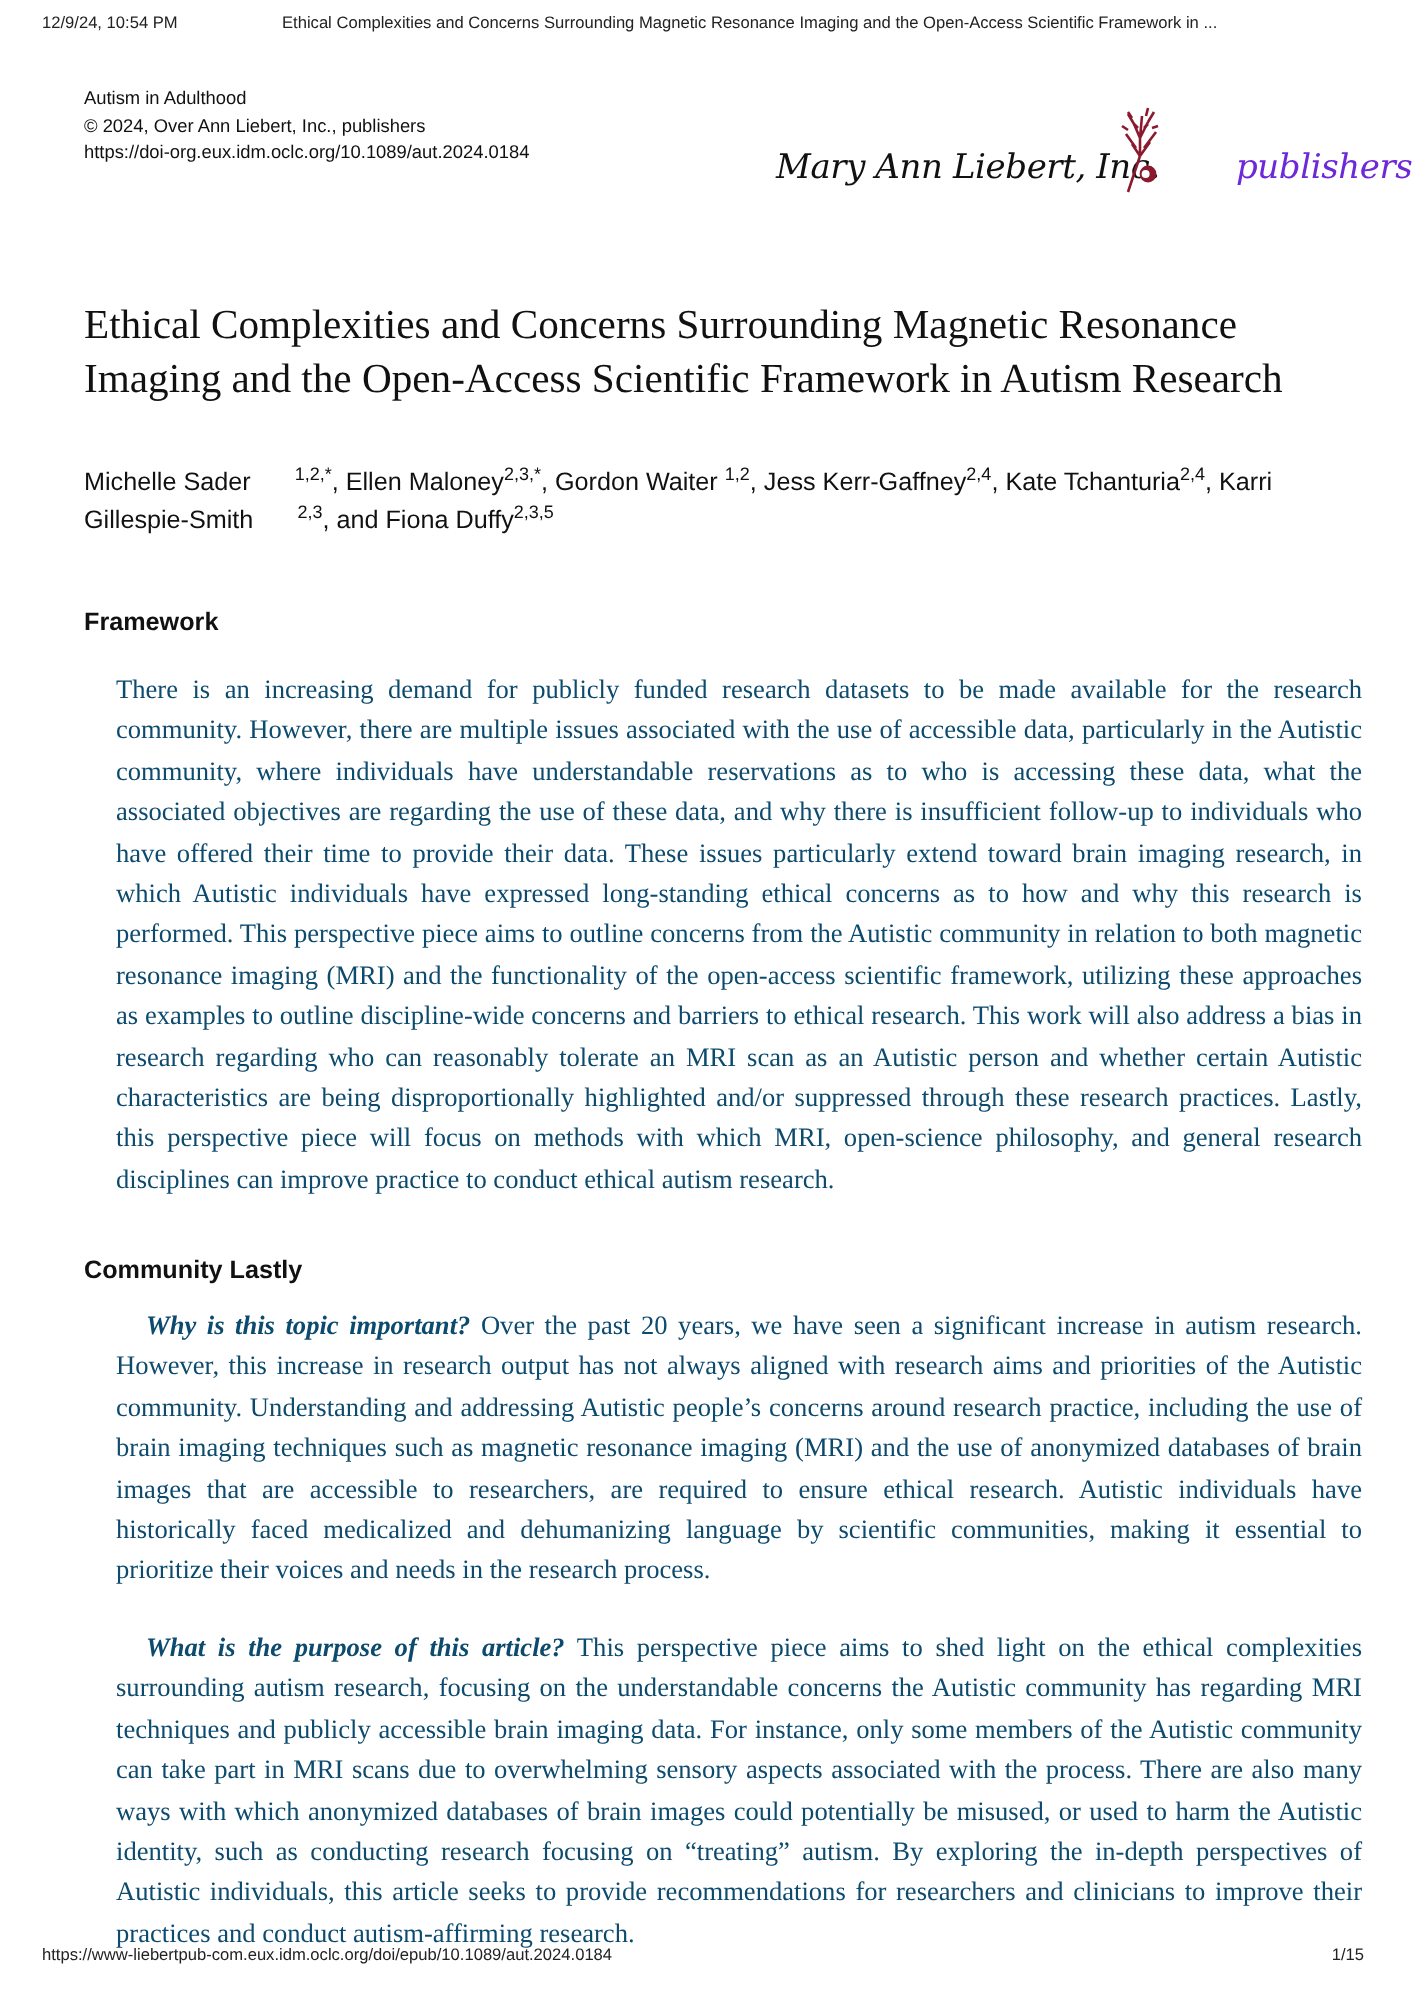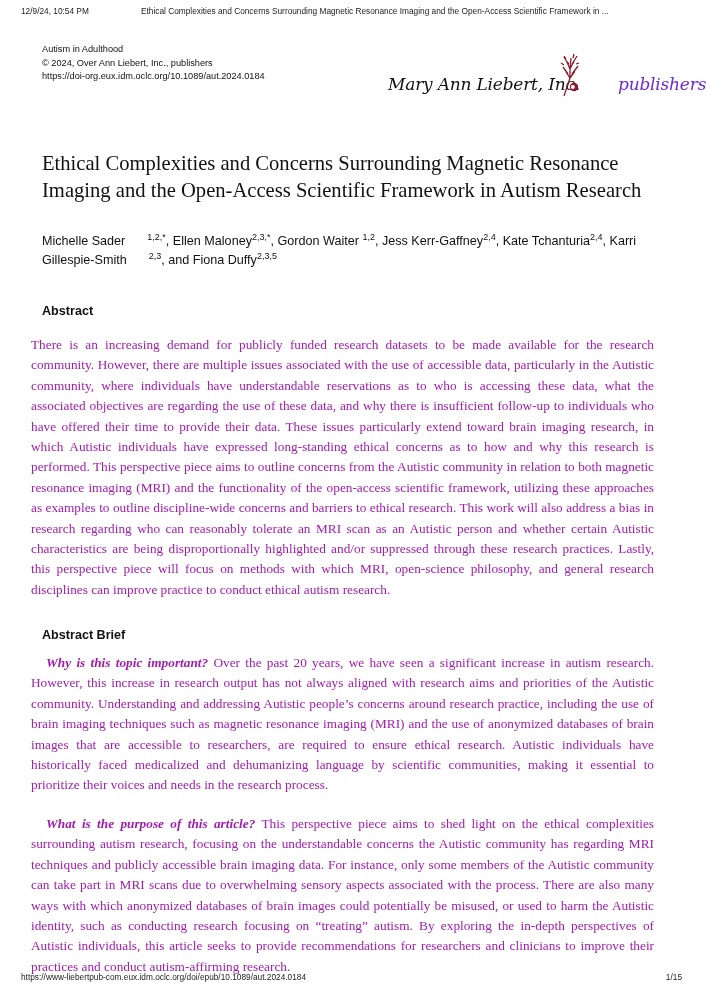--- a/index.html
+++ b/index.html
@@ -22,21 +22,21 @@
   .article-title { position: absolute; top: 150px; left: 42px; width: 640px; font-size: 20.6px; line-height: 27px; color: #111; }
 
   .authors { position: absolute; top: 232px; left: 42px; width: 640px; font-size: 12.6px; line-height: 19px; color: #111; }
   .authors sup { font-size: 9px; vertical-align: 5px; line-height: 0; text-align: center; }
   .authors .gap { display: inline-block; width: 22px; }
 
   .section-heading { position: absolute; left: 42px; font-size: 12.6px; font-weight: bold; color: #111; }
   .abstract-heading { top: 304px; }
   .brief-heading { top: 628px; }
 
-  .para { position: absolute; left: 31px; width: 623px; font-size: 13.3px; line-height: 20.4px; text-align: justify; color: #a21caf; }
+  .para { position: absolute; left: 58px; width: 623px; font-size: 13.3px; line-height: 20.4px; text-align: justify; color: #0c4a6e; }
   .abstract-text { top: 335px; }
   .brief-p1 { top: 653px; }
   .brief-p2 { top: 814px; }
   .para .lead { font-weight: bold; font-style: italic; margin-left: 15px; }
 
   .print-footer { position: absolute; top: 972px; left: 0; width: 703px; height: 14px; font-size: 8.3px; color: #222; text-decoration: underline; }
   .print-footer .url { position: absolute; left: 21px; top: 0; }
   .print-footer .page { position: absolute; right: 21px; top: 0; }
 </style>
 </head>
@@ -66,23 +66,23 @@
   </svg>
   <span class="logo-text2">publishers</span>
 </div>
 
 <h1 class="article-title serif" style="margin:0;font-weight:normal;">Ethical Complexities and Concerns Surrounding Magnetic Resonance Imaging and the Open-Access Scientific Framework in Autism Research</h1>
 
 <div class="authors sans">
   <span>Michelle Sader</span><span class="gap"></span><sup>1,2,*</sup><span>, </span><span>Ellen Maloney</span><sup>2,3,*</sup><span>, </span><span>Gordon Waiter</span> <sup>1,2</sup><span>, </span><span>Jess Kerr-Gaffney</span><sup>2,4</sup><span>, </span><span>Kate Tchanturia</span><sup>2,4</sup><span>, </span><span>Karri Gillespie-Smith</span><span class="gap"></span><sup>2,3</sup><span>, and </span><span>Fiona Duffy</span><sup>2,3,5</sup>
 </div>
 
-<div class="section-heading abstract-heading sans">Abstract</div>
+<div class="section-heading abstract-heading sans">Framework</div>
 <p class="para abstract-text serif" style="margin:0;">There is an increasing demand for publicly funded research datasets to be made available for the research community. However, there are multiple issues associated with the use of accessible data, particularly in the Autistic community, where individuals have understandable reservations as to who is accessing these data, what the associated objectives are regarding the use of these data, and why there is insufficient follow-up to individuals who have offered their time to provide their data. These issues particularly extend toward brain imaging research, in which Autistic individuals have expressed long-standing ethical concerns as to how and why this research is performed. This perspective piece aims to outline concerns from the Autistic community in relation to both magnetic resonance imaging (MRI) and the functionality of the open-access scientific framework, utilizing these approaches as examples to outline discipline-wide concerns and barriers to ethical research. This work will also address a bias in research regarding who can reasonably tolerate an MRI scan as an Autistic person and whether certain Autistic characteristics are being disproportionally highlighted and/or suppressed through these research practices. Lastly, this perspective piece will focus on methods with which MRI, open-science philosophy, and general research disciplines can improve practice to conduct ethical autism research.</p>
 
-<div class="section-heading brief-heading sans">Abstract Brief</div>
+<div class="section-heading brief-heading sans">Community Lastly</div>
 <p class="para brief-p1 serif" style="margin:0;"><span class="lead">Why is this topic important?</span><span> Over the past 20 years, we have seen a significant increase in autism research. However, this increase in research output has not always aligned with research aims and priorities of the Autistic community. Understanding and addressing Autistic people’s concerns around research practice, including the use of brain imaging techniques such as magnetic resonance imaging (MRI) and the use of anonymized databases of brain images that are accessible to researchers, are required to ensure ethical research. Autistic individuals have historically faced medicalized and dehumanizing language by scientific communities, making it essential to prioritize their voices and needs in the research process.</span></p>
 <p class="para brief-p2 serif" style="margin:0;"><span class="lead">What is the purpose of this article?</span><span> This perspective piece aims to shed light on the ethical complexities surrounding autism research, focusing on the understandable concerns the Autistic community has regarding MRI techniques and publicly accessible brain imaging data. For instance, only some members of the Autistic community can take part in MRI scans due to overwhelming sensory aspects associated with the process. There are also many ways with which anonymized databases of brain images could potentially be misused, or used to harm the Autistic identity, such as conducting research focusing on “treating” autism. By exploring the in-depth perspectives of Autistic individuals, this article seeks to provide recommendations for researchers and clinicians to improve their practices and conduct autism-affirming research.</span></p>
 
 <div class="print-footer sans">
   <span class="url">https://www-liebertpub-com.eux.idm.oclc.org/doi/epub/10.1089/aut.2024.0184</span>
   <span class="page">1/15</span>
 </div>
 
 </body></html>

